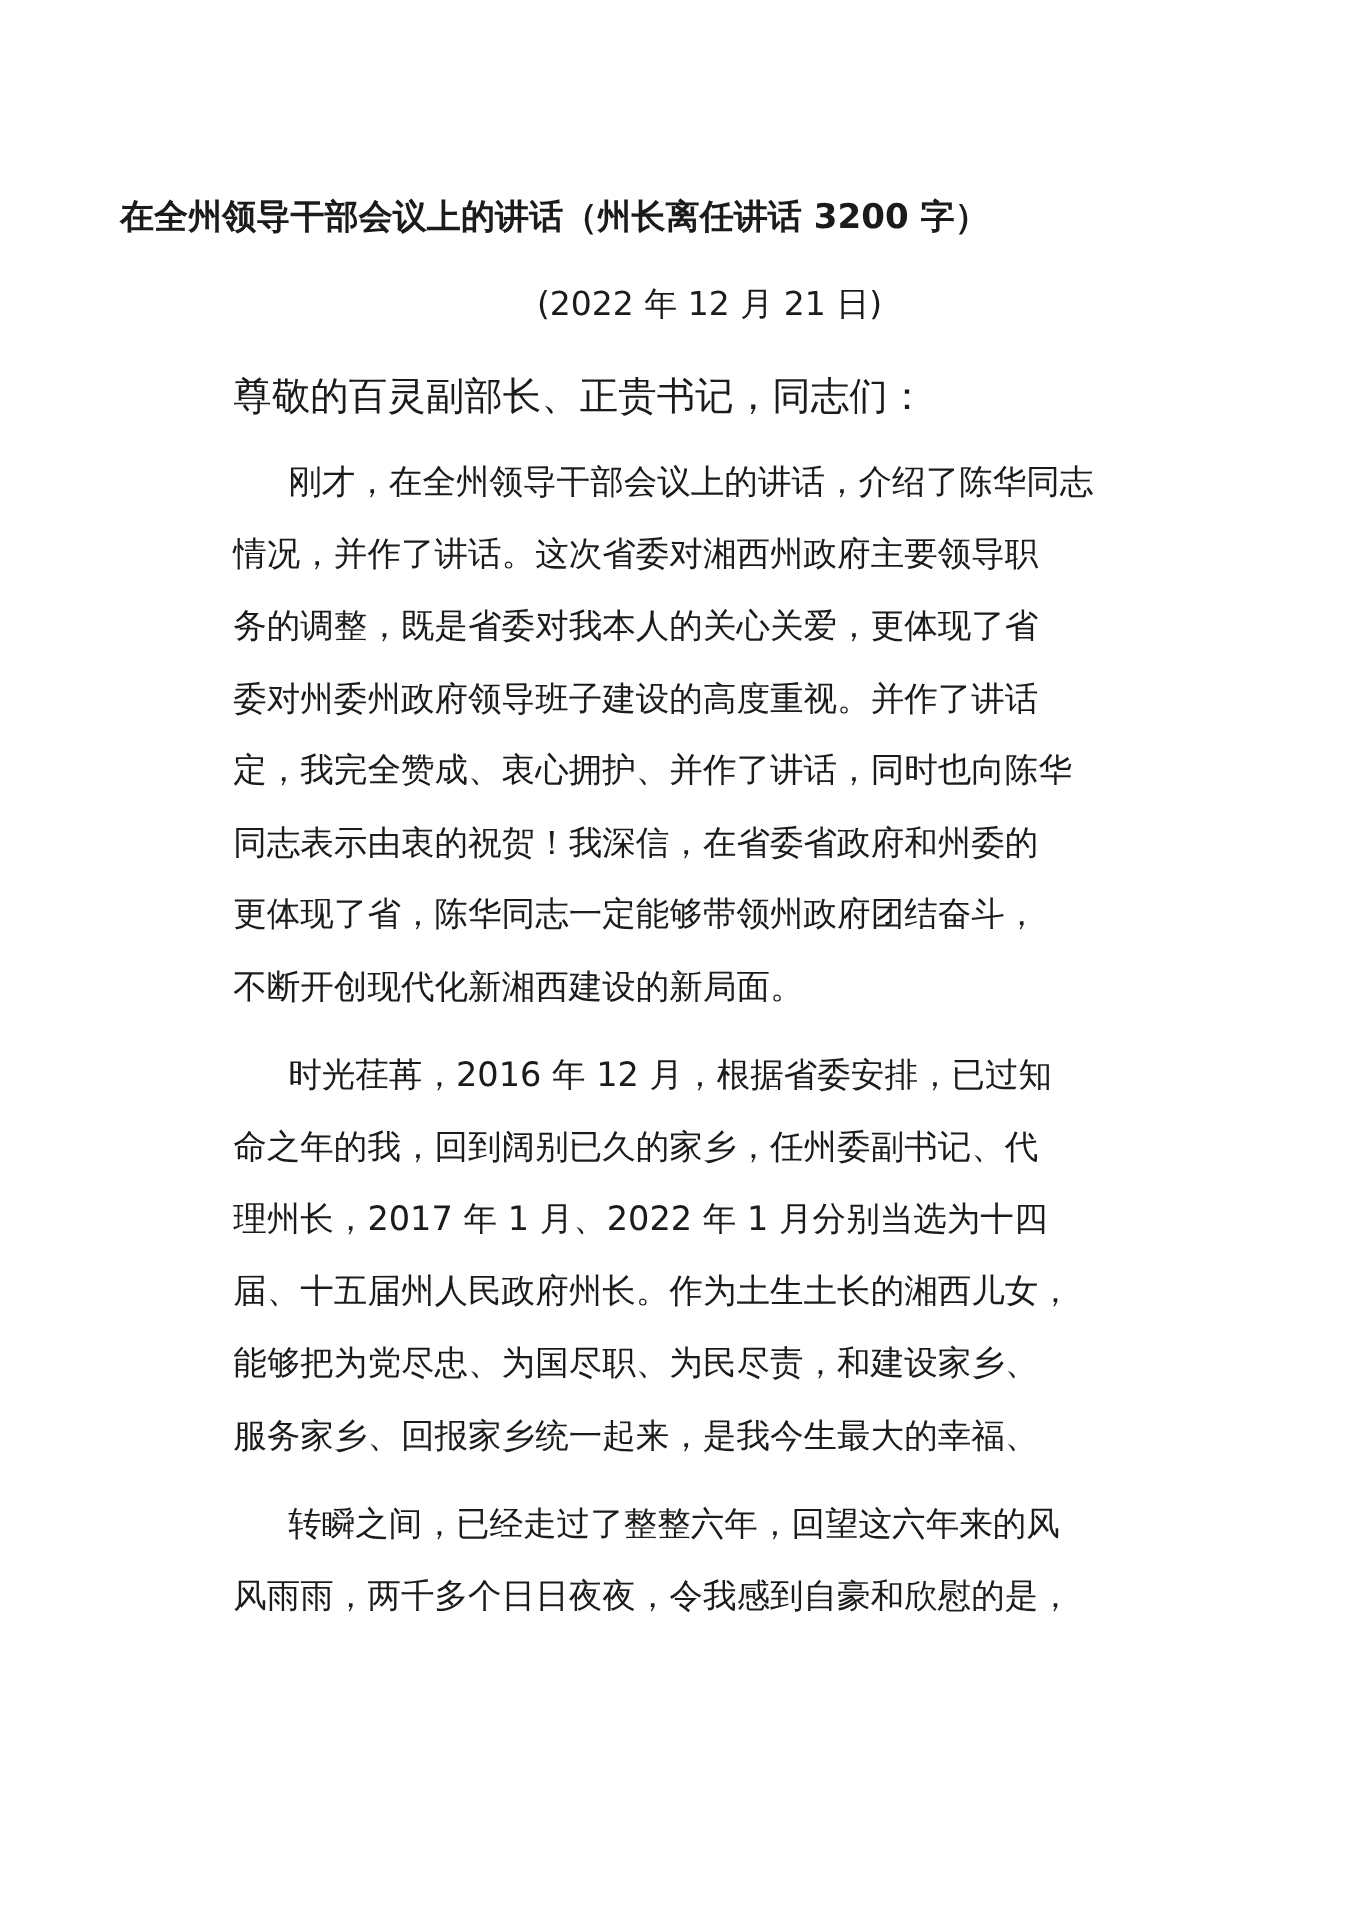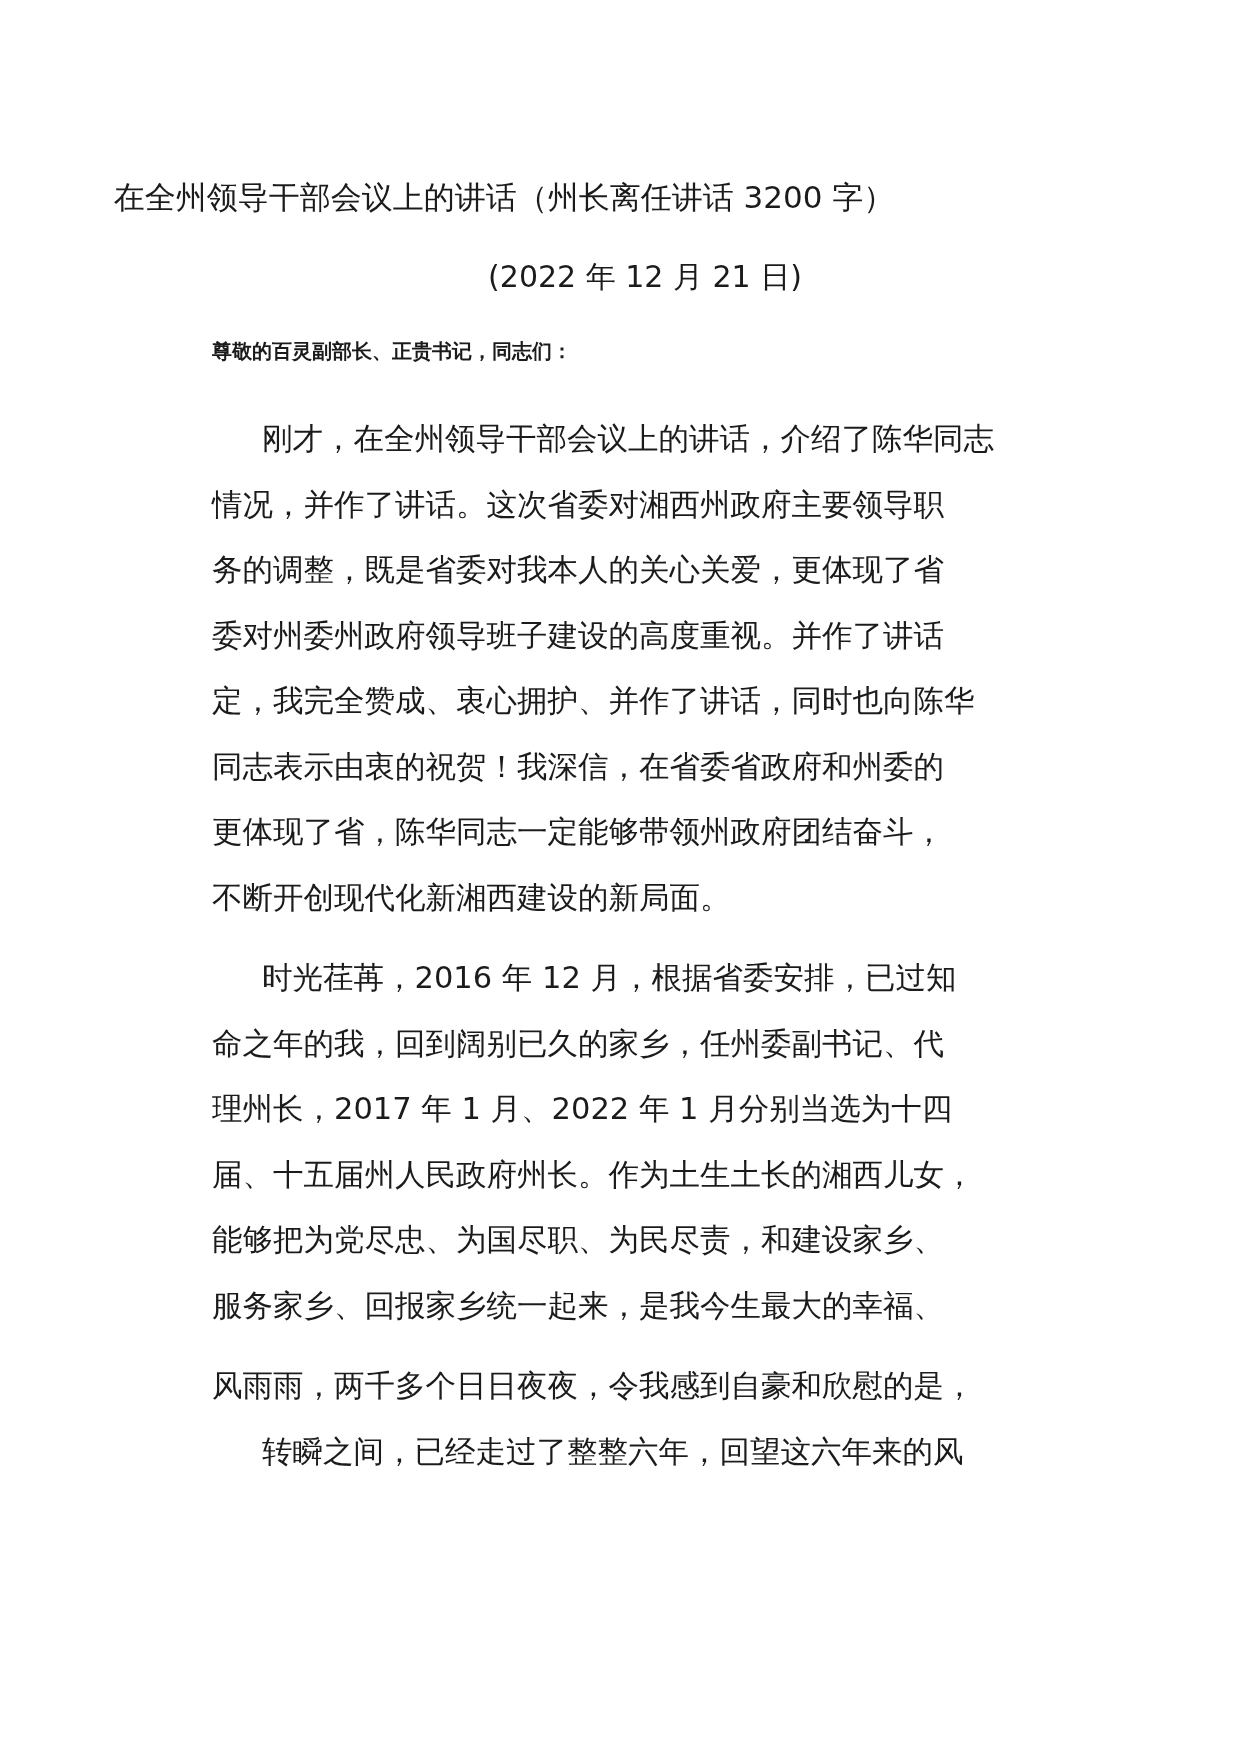--- a/index.html
+++ b/index.html
@@ -1,24 +1,24 @@
 <!DOCTYPE html>
 <html><head>
 <meta charset="utf-8">
 <style>
   html, body { margin: 0; padding: 0; background: #ffffff; }
   body { width: 1240px; height: 1754px; position: relative; overflow: hidden;
          font-family: "DejaVu Sans", "Liberation Sans", sans-serif; color: #1b1b1b; }
   .page { position: absolute; left: 0; top: 0; width: 1240px; height: 1754px; background: #fff; }
   .title { position: absolute; left: 0; width: 1008px; top: 176px; text-align: center;
-           font-weight: normal; font-size: 31px; line-height: 42px; letter-spacing: 0px; }
+           font-weight: bold; font-size: 31px; line-height: 42px; letter-spacing: 0px; }
   .date { position: absolute; left: 0; width: 1290px; top: 257px; text-align: center;
           font-size: 30px; line-height: 40px; }
-  .salutation { position: absolute; left: 212px; top: 330px; font-weight: bold;
-                font-size: 20px; line-height: 42px; white-space: nowrap; }
+  .salutation { position: absolute; left: 212px; top: 340px; font-weight: normal;
+                font-size: 35px; line-height: 42px; white-space: nowrap; }
   .body { position: absolute; left: 212px; top: 406px; width: 820px; }
   .para { margin: 0 0 15px 0; }
   .line { display: block; font-size: 30.5px; line-height: 65.5px; height: 65.5px; white-space: nowrap; }
   .line.first { padding-left: 50px; }
 </style>
 </head>
 <body>
 
 <div class="page">
   <div class="title">在全州领导干部会议上的讲话（州长离任讲话 3200 字）</div>
@@ -38,17 +38,17 @@
     </div>
     <div class="para">
       <span class="line first">时光荏苒，2016 年 12 月，根据省委安排，已过知</span>
       <span class="line">命之年的我，回到阔别已久的家乡，任州委副书记、代</span>
       <span class="line">理州长，2017 年 1 月、2022 年 1 月分别当选为十四</span>
       <span class="line">届、十五届州人民政府州长。作为土生土长的湘西儿女，</span>
       <span class="line">能够把为党尽忠、为国尽职、为民尽责，和建设家乡、</span>
       <span class="line">服务家乡、回报家乡统一起来，是我今生最大的幸福、</span>
     </div>
     <div class="para">
+      <span class="line first">转瞬之间，已经走过了整整六年，回望这六年来的风</span>
       <span class="line">风雨雨，两千多个日日夜夜，令我感到自豪和欣慰的是，</span>
-      <span class="line first">转瞬之间，已经走过了整整六年，回望这六年来的风</span>
     </div>
   </div>
 </div>
 
 </body></html>

